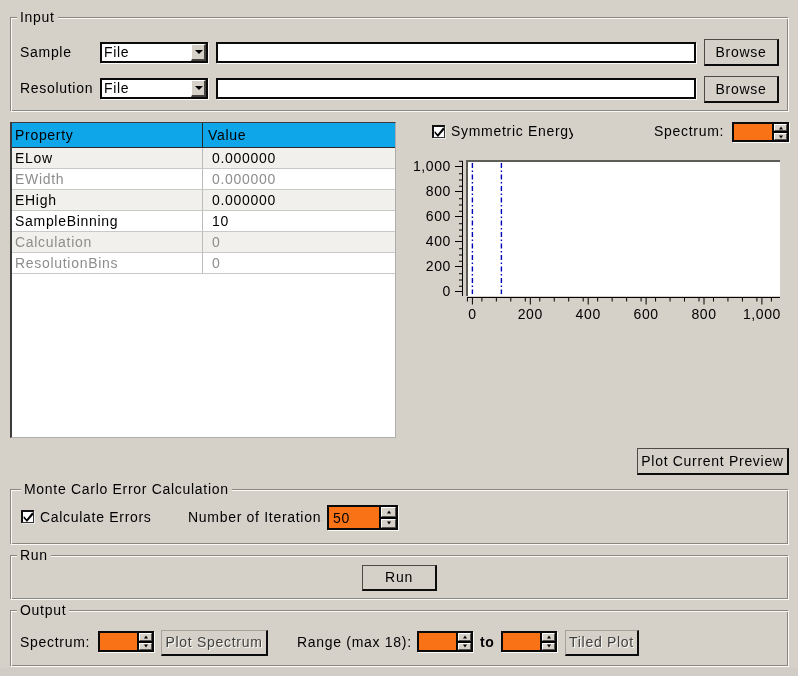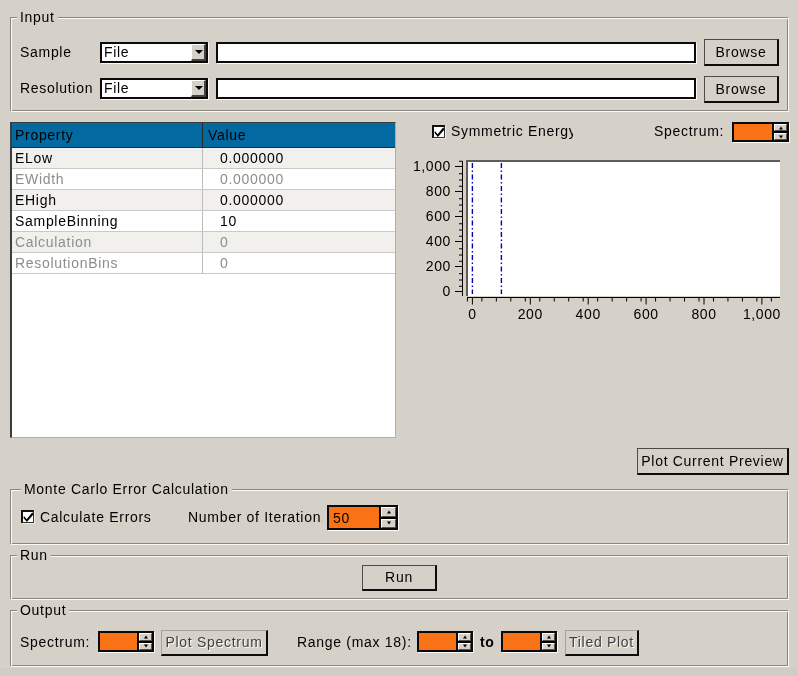--- a/index.html
+++ b/index.html
@@ -35,31 +35,31 @@
   border-top:1px solid #fff; border-left:1px solid #fff;
   border-right:1px solid #55524d; border-bottom:1px solid #55524d; }
 .spin-col::after { content:""; position:absolute; left:0; right:0; top:calc(50% - 1px); height:2px; background:#000; }
 .tri-up { position:absolute; left:50%; top:50%; transform:translate(-50%,-50%);
   border-left:2.5px solid transparent; border-right:2.5px solid transparent; border-bottom:3.5px solid #000; width:0; height:0; }
 .tri-dn { position:absolute; left:50%; top:50%; transform:translate(-50%,-50%);
   border-left:2.5px solid transparent; border-right:2.5px solid transparent; border-top:3.5px solid #000; width:0; height:0; }
 .table { position:absolute; left:10px; top:122px; width:386px; height:316px; background:#fff;
   border-left:2px solid #3c3c3c; border-top:1px solid #3c3c3c;
   border-right:1px solid #aeaeae; border-bottom:1px solid #aeaeae; }
-.thead { position:absolute; left:0; top:0; width:100%; height:25px; background:#0369a1;
+.thead { position:absolute; left:0; top:0; width:100%; height:25px; background:#0ea5e9;
   border-bottom:1px solid #2a2a2a; }
 .th1 { position:absolute; left:0; top:0; width:191px; height:24px; line-height:24px; padding-left:3px;
   border-right:1px solid #2a2a2a; }
 .th2 { position:absolute; left:192px; top:0; right:0; height:24px; line-height:24px; padding-left:4px; }
 .tbody { position:absolute; left:0; top:25px; right:0; }
 .trow { position:relative; width:100%; height:21px; border-bottom:1px solid #c9c9c9; background:#fff; }
 .trow.alt { background:#f1f0ed; }
 .tc1 { position:absolute; left:0; top:0; width:191px; height:20px; line-height:20px; padding-left:3px;
   border-right:1px solid #bbb; }
-.tc2 { position:absolute; left:192px; top:0; right:0; height:20px; line-height:20px; padding-left:16px; }
+.tc2 { position:absolute; left:192px; top:0; right:0; height:20px; line-height:20px; padding-left:8px; }
 .dis { color:#8d8d8d; }
 .lbl { position:absolute; white-space:nowrap; line-height:16px; }
 </style></head><body>
 <div id="root">
 
 <div class="group" style="left:10px;top:17px;width:778px;height:94px"></div>
 <div class="glabel" style="left:17px;top:9px">Input</div>
 <div class="lbl" style="left:20px;top:44px">Sample</div>
 <div class="combo" style="left:100px;top:42px;width:108px;height:21px">
       <span class="combo-txt">File</span>

